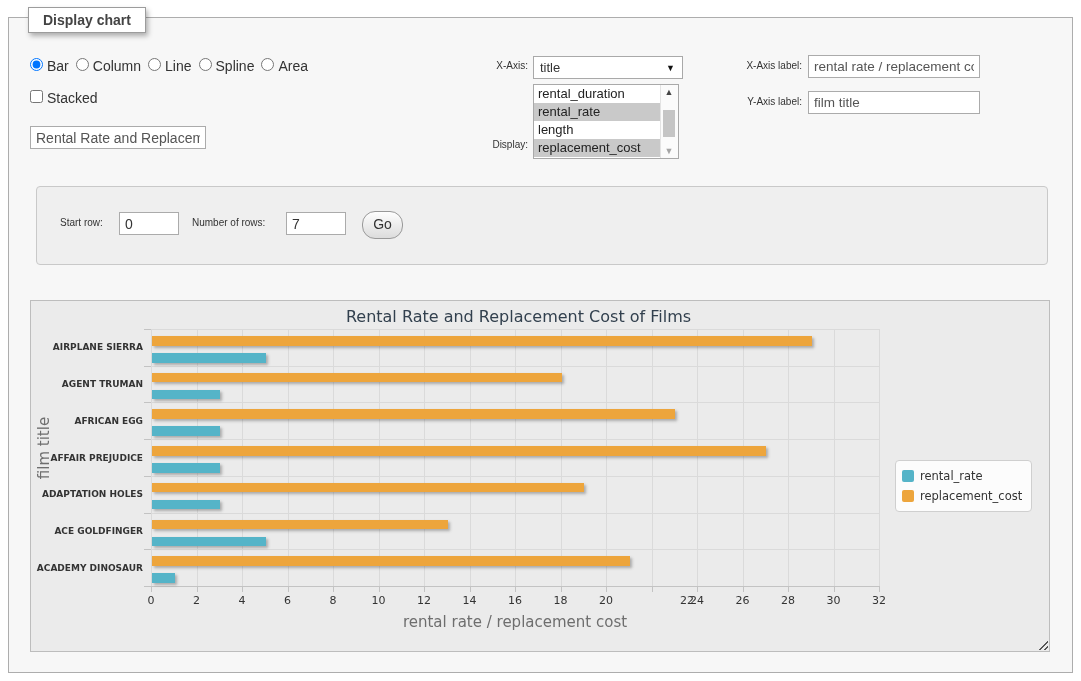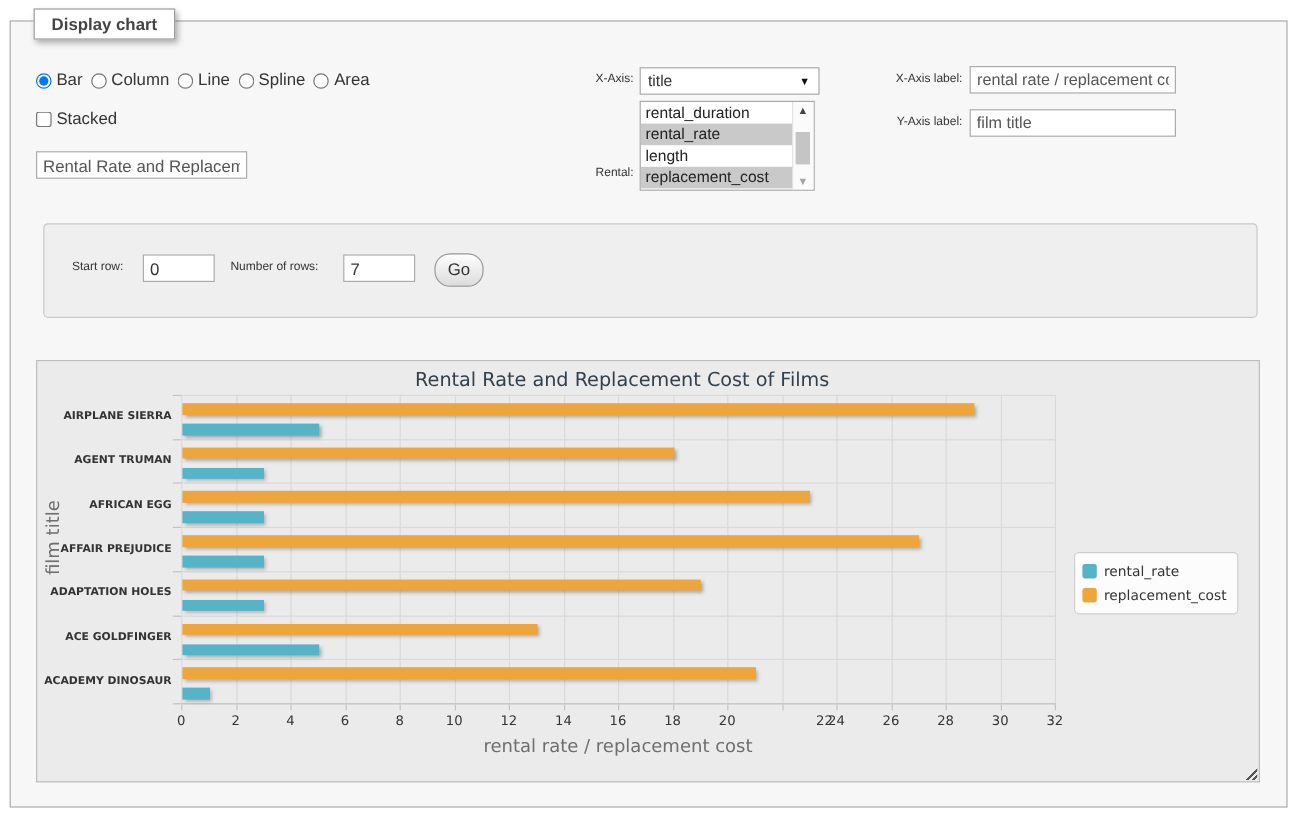--- a/index.html
+++ b/index.html
@@ -9,21 +9,21 @@
   }
   .abs{position:absolute;}
   
   .fieldset{left:8px;top:17px;width:1063px;height:654px;border:1px solid #adadad;background:#f7f7f7;}
   .fieldset-legend{
     left:28px;top:7px;background:#fff;border:1px solid #9c9c9c;padding:4px 14px;
     font-size:14px;font-weight:bold;color:#444;box-shadow:2px 3px 5px rgba(0,0,0,.30);z-index:3;
   }
   
   .ctl-row{display:flex;align-items:center;font-size:14px;color:#333;}
-  .radio-item,.check-item{display:flex;align-items:flex-end;margin-right:7px;}
+  .radio-item,.check-item{display:flex;align-items:flex-start;margin-right:7px;}
   .radio-item input,.check-item input{margin:0 4px 0 0;}
   input[type=text]{
     border:1px solid #ababab;background:#fff;color:#555;font-family:"Liberation Sans",sans-serif;
     font-size:13.5px;padding:2px 5px;box-sizing:border-box;height:23px;
   }
   .lbl{font-size:10px;color:#333;text-align:right;}
   .fake-select{
     border:1px solid #a9a9a9;background:#fff;height:23px;box-sizing:border-box;
     display:flex;align-items:center;justify-content:space-between;padding:0 7px 0 6px;
     font-size:13px;color:#333;cursor:default;
@@ -111,21 +111,21 @@
 </div>
 
 <input type="text" class="abs" style="left: 30px; top: 126px; width: 176px; font-size: 14px;" value="Rental Rate and Replacement Cost of Films">
 
 <div class="abs lbl" style="left:448px;top:60px;width:80px;">X-Axis:</div>
 <div class="abs fake-select" style="left:533px;top:56px;width:150px;">
   <span>title</span>
   <span class="caret">▼</span>
 </div>
 
-<div class="abs lbl" style="left:448px;top:139px;width:80px;">Rental:</div>
+<div class="abs lbl" style="left:448px;top:139px;width:80px;">Display:</div>
 <div class="abs listbox" style="left:533px;top:84px;width:146px;height:75px;">
   <div class="opts">
     <div class="opt">rental_duration</div>
     <div class="opt selected">rental_rate</div>
     <div class="opt">length</div>
     <div class="opt selected">replacement_cost</div>
   </div>
   <div class="sb">
     <div class="arr up">▲</div>
     <div class="thumb"></div>

